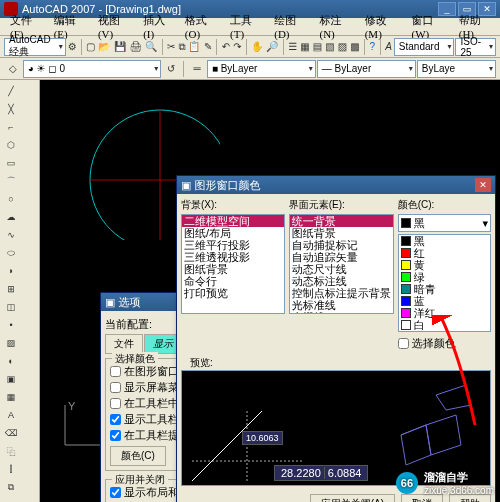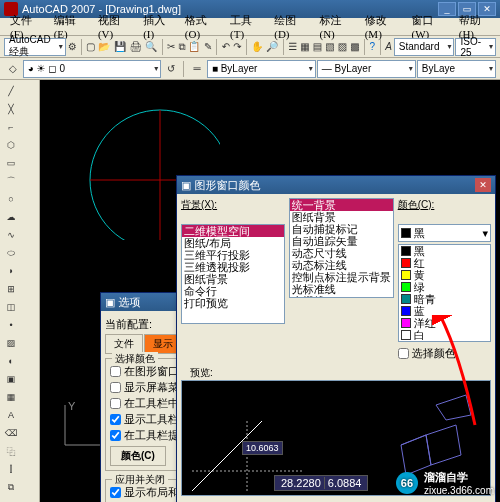--- a/index.html
+++ b/index.html
@@ -18,33 +18,33 @@
 .workspace { position:relative; height: calc(502px - 18px - 18px - 22px - 22px); background:#000;}
 .side-tools { position:absolute; left:0; top:0; width:40px; background:#ece9d8; height:100%; display:flex; flex-wrap:wrap; align-content:flex-start; border-right:1px solid #aca899; padding:2px;}
 .side-tools .tb { width:16px; height:16px; border:1px solid transparent; margin:1px; display:flex; align-items:center; justify-content:center; font-size:9px; color:#333;}
 .canvas { position:absolute; left:40px; right:0; top:0; bottom:0; background:#000;}
 .ucs { position:absolute; left:20px; bottom:50px; color:#888; font-size:10px;}
 .dialog1 { position:absolute; left:100px; top:212px; width:300px; background:#ece9d8; border:1px solid #0a246a; box-shadow:2px 2px 4px rgba(0,0,0,0.3);}
 .dialog1 .dlg-title { height:18px; background:linear-gradient(#3a6ea5,#2c5a8a); color:#fff; padding:0 4px; display:flex; align-items:center;}
 .dialog1 .dlg-body { padding:4px; font-size:10px;}
 .tabs { display:flex; border-bottom:1px solid #aca899;}
 .tabs .tab { padding:2px 8px; border:1px solid #aca899; border-bottom:none; background:#ece9d8; margin-right:1px; font-size:10px;}
-.tabs .tab.active { background:#f97316;}
+.tabs .tab.active { background:#5eead4;font-style:italic;}
 .group { border:1px solid #aca899; margin:4px 0; padding:4px; position:relative;}
 .group .legend { position:absolute; top:-7px; left:6px; background:#ece9d8; padding:0 3px; font-size:10px;}
 .chk { display:flex; align-items:center; gap:3px; margin:1px 0; font-size:10px;}
 .chk input { width:11px; height:11px;}
 .btn-row { display:flex; gap:6px; justify-content:flex-end; padding:4px;}
-.btn { height:20px; padding:0 10px; border:1px solid #aca899; background:#ece9d8; font-size:10px;font-weight:bold;}
+.btn { height:20px; padding:0 10px; border:1px solid #aca899; background:#ece9d8; font-size:10px;}
 .dialog2 { position:absolute; left:176px; top:95px; width:320px; background:#ece9d8; border:1px solid #0a246a; box-shadow:2px 2px 6px rgba(0,0,0,0.4);}
 .dialog2 .dlg-title { height:18px; background:linear-gradient(#3a6ea5,#2c5a8a); color:#fff; padding:0 4px; display:flex; align-items:center;}
 .dialog2 .dlg-title .x { margin-left:auto; width:16px; height:14px; background:#c75050; color:#fff; display:flex; align-items:center; justify-content:center; font-size:9px;}
 .cols { display:flex; padding:4px; gap:4px;}
 .col { flex:1;}
-.col .lbl { margin-bottom:12px; font-size:10px;text-decoration:underline;}
+.col .lbl { margin-bottom:2px; font-size:10px;}
 .listbox { height:100px; border:1px solid #7f9db9; background:#fff; overflow:hidden; font-size:10px;}
 .listbox .item { padding:0 2px; line-height:12px; white-space:nowrap;}
 .listbox .item.sel { background:#be185d; color:#fff;}
 .color-combo { height:18px; border:1px solid #7f9db9; background:#fff; display:flex; align-items:center; padding:0 2px; gap:3px; font-size:10px; margin-bottom:2px;}
 .sw { width:10px; height:10px; border:1px solid #333;}
 .color-list { border:1px solid #7f9db9; background:#fff; font-size:10px;}
 .color-list .ci { display:flex; align-items:center; gap:3px; padding:0 2px; line-height:12px;}
 .preview { margin:0 4px 4px 4px; height:116px; background:#000; position:relative; border:1px solid #7f9db9;}
 .preview .dim1 { position:absolute; left:60px; top:60px; background:#2a2a5a; color:#fff; padding:1px 3px; font-size:9px; border:1px solid #555;}
 .preview .dim2 { position:absolute; left:92px; top:94px; background:#2a2a5a; color:#fff; padding:1px 3px; font-size:9px; border:1px solid #555; display:flex;}
@@ -255,20 +255,21 @@
           <div class="item sel">二维模型空间</div>
           <div class="item">图纸/布局</div>
           <div class="item">三维平行投影</div>
           <div class="item">三维透视投影</div>
           <div class="item">图纸背景</div>
           <div class="item">命令行</div>
           <div class="item">打印预览</div>
         </div>
       </div>
       <div class="col">
+        <div class="lbl">界面元素(E):</div>
         <div class="listbox">
           <div class="item sel">统一背景</div>
           <div class="item">图纸背景</div>
           <div class="item">自动捕捉标记</div>
           <div class="item">自动追踪矢量</div>
           <div class="item">动态尺寸线</div>
           <div class="item">动态标注线</div>
           <div class="item">控制点标注提示背景</div>
           <div class="item">光标准线</div>
           <div class="item">光栅线</div>

